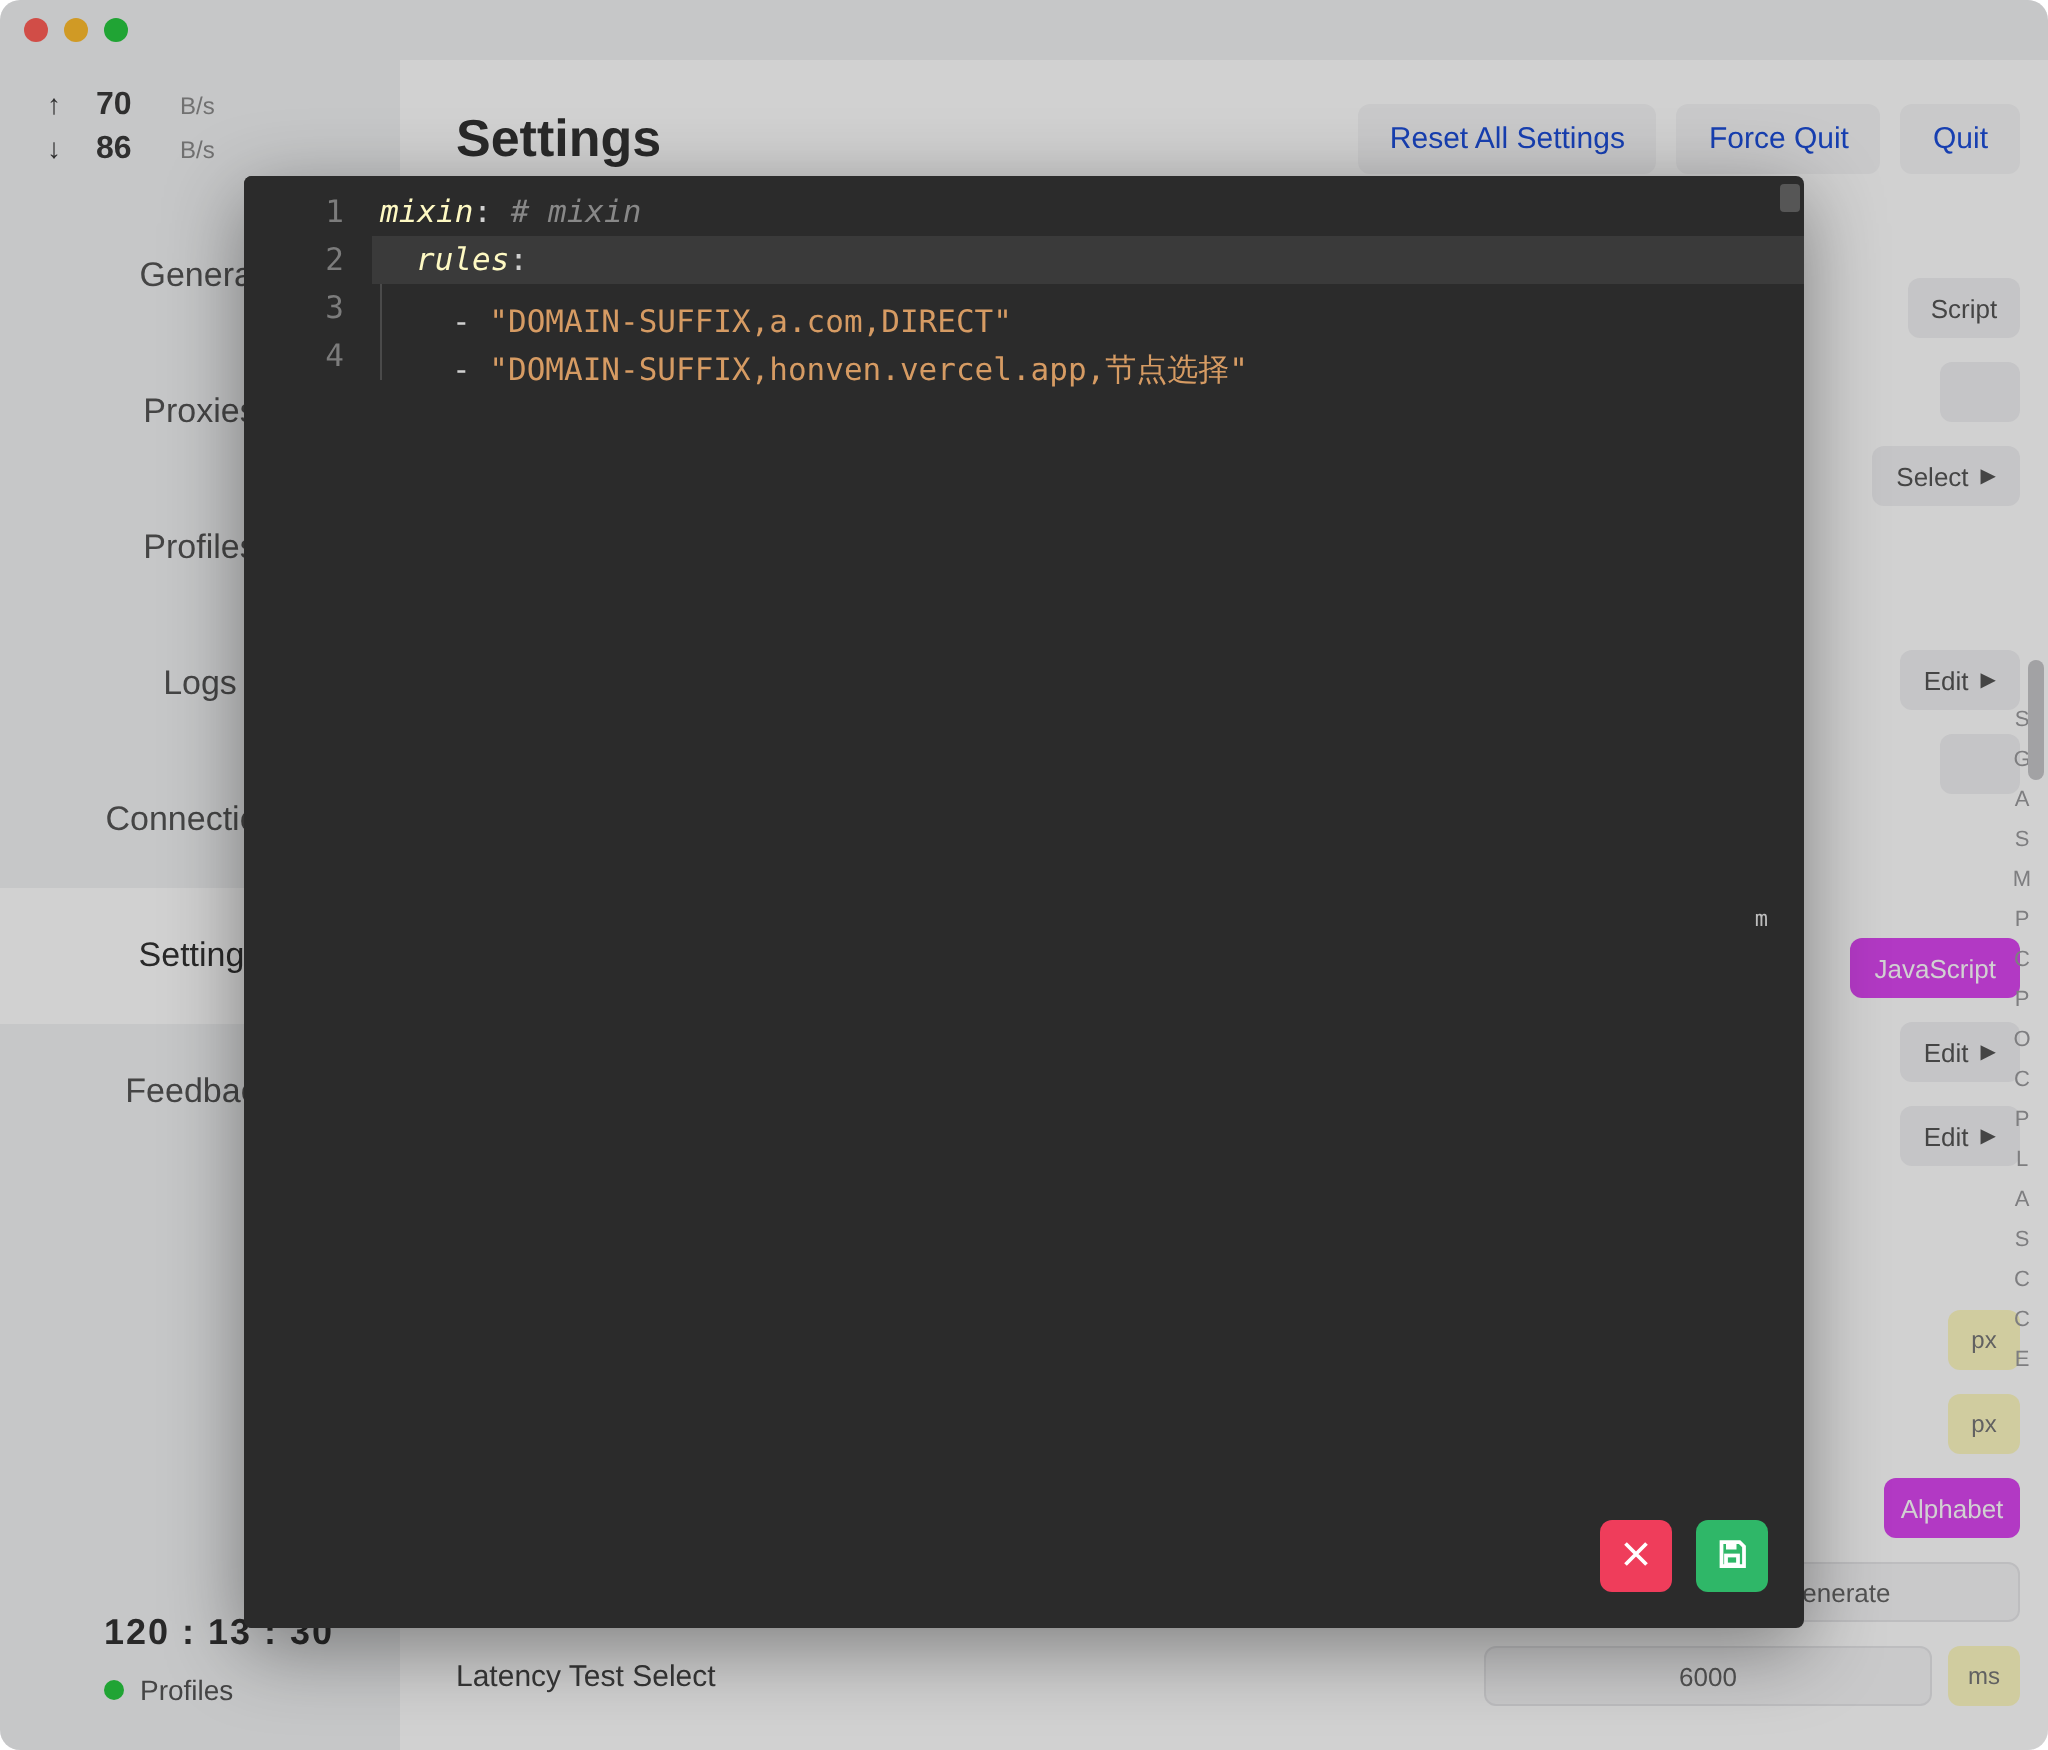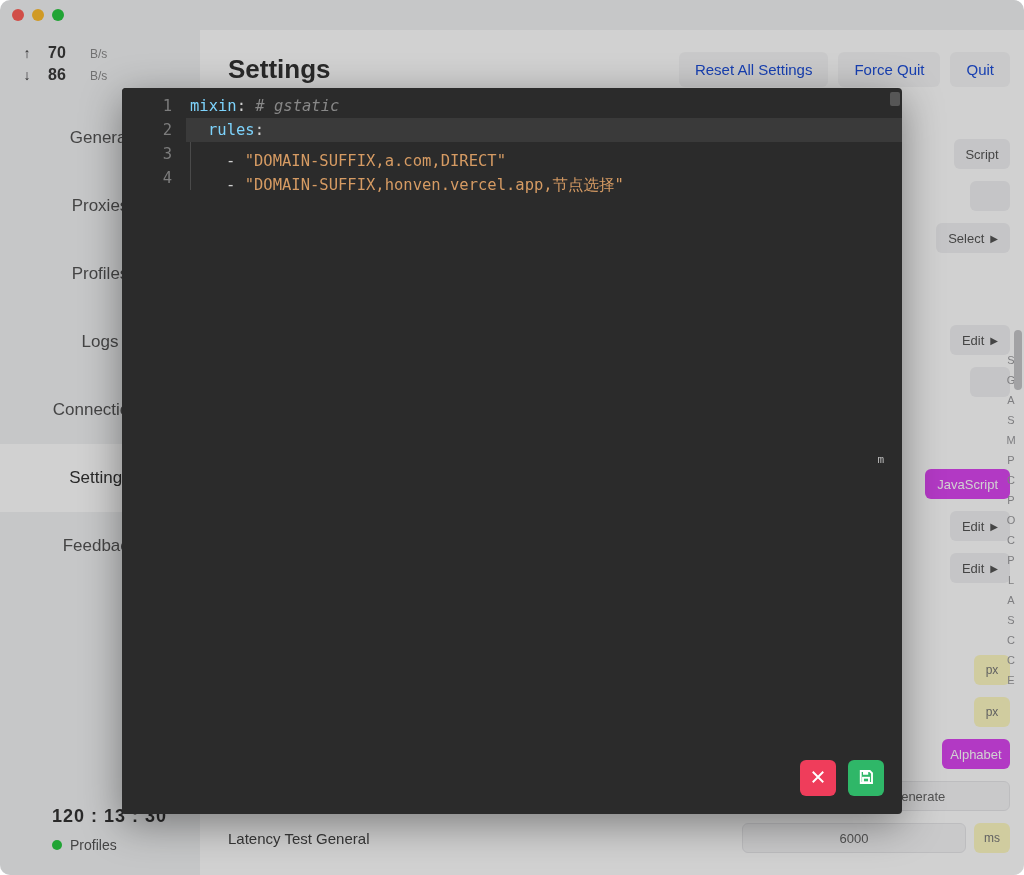--- a/index.html
+++ b/index.html
@@ -52,21 +52,21 @@
 .dimmer { position:absolute; inset:0; background:rgba(0,0,0,.18); }
 
 
 .editor { position:absolute; left:122px; top:88px; width:780px; height:726px; background:#2b2b2b; border-radius:4px; box-shadow:0 10px 40px rgba(0,0,0,.4); display:flex; flex-direction:column; overflow:hidden; }
 .code-area { flex:1; display:flex; font-family: ui-monospace, Menlo, Consolas, monospace; font-size:15.5px; line-height:24px; position:relative; }
 .gutter { width:64px; text-align:right; padding:6px 14px 0 0; color:#7c7c7c; background:#2b2b2b; user-select:none; }
 .gutter .ln { height:24px; }
 .code { flex:1; padding:6px 0 0 0; color:#ddd; position:relative; }
 .code .line { height:24px; white-space:pre; padding-left:4px; }
 .code .hl { background:#3a3a3a; }
-.tok-key { color:#7dd3fc; }
+.tok-key { color:#fef9c3;font-style:italic; }
 .tok-punc { color:#d0d0d0; }
 .tok-comment { color:#888; font-style:italic; }
 .tok-str { color:#d69b63; }
 
 .editor-scroll-track { position:absolute; right:2px; top:4px; bottom:60px; width:10px; }
 .editor-scroll-thumb { width:10px; height:14px; background:#565656; border-radius:2px; }
 
 .minimap-char { position:absolute; right:18px; top:360px; font-family:ui-monospace,Menlo,monospace; font-size:11px; color:#bdbdbd; }
 
 .editor-actions { position:absolute; right:18px; bottom:18px; display:flex; gap:12px; }
@@ -227,21 +227,21 @@
               <span class="pill dark" style="width:68px">Alphabet</span>
             </div>
         </div>
         <div class="setting-row">
           <div class="setting-label">Latency Test URL</div>
           <div class="setting-ctl">
               <input class="text-input" value="http://www.gstatic.com/generate" style="">
             </div>
         </div>
         <div class="setting-row">
-          <div class="setting-label">Latency Test General</div>
+          <div class="setting-label">Latency Test Select</div>
           <div class="setting-ctl">
             <input class="text-input" style="width: 224px; text-align: center;" value="6000">
             <span class="unit-box">ms</span>
           </div>
         </div>
       </div>
 
       <div class="right-letters" id="letters-rail">
           <div>S</div>
           <div>G</div>
@@ -269,21 +269,21 @@
 
   <div class="editor">
     <div class="code-area">
       <div class="gutter">
         <div class="ln">1</div>
         <div class="ln">2</div>
         <div class="ln">3</div>
         <div class="ln">4</div>
       </div>
       <div class="code">
-        <div class="line"><span class="tok-key">mixin</span><span class="tok-punc">:</span><span class="tok-comment"> # gstatic</span></div>
+        <div class="line"><span class="tok-key">mixin</span><span class="tok-punc">:</span><span class="tok-comment"> # mixin</span></div>
         <div class="line hl"><span style="display:inline-block;width:18px"></span><span class="tok-key">rules</span><span class="tok-punc">:</span></div>
         <div class="line"><span style="display:inline-block;width:18px;border-left:1px solid #4a4a4a;height:24px"></span><span style="display:inline-block;width:18px"></span><span class="tok-punc">- </span><span class="tok-str">"DOMAIN-SUFFIX,a.com,DIRECT"</span></div>
         <div class="line"><span style="display:inline-block;width:18px;border-left:1px solid #4a4a4a;height:24px"></span><span style="display:inline-block;width:18px"></span><span class="tok-punc">- </span><span class="tok-str">"DOMAIN-SUFFIX,honven.vercel.app,节点选择"</span></div>
       </div>
 
       <div class="editor-scroll-track">
         <div class="editor-scroll-thumb"></div>
       </div>
       <span class="minimap-char">m</span>
     </div>

